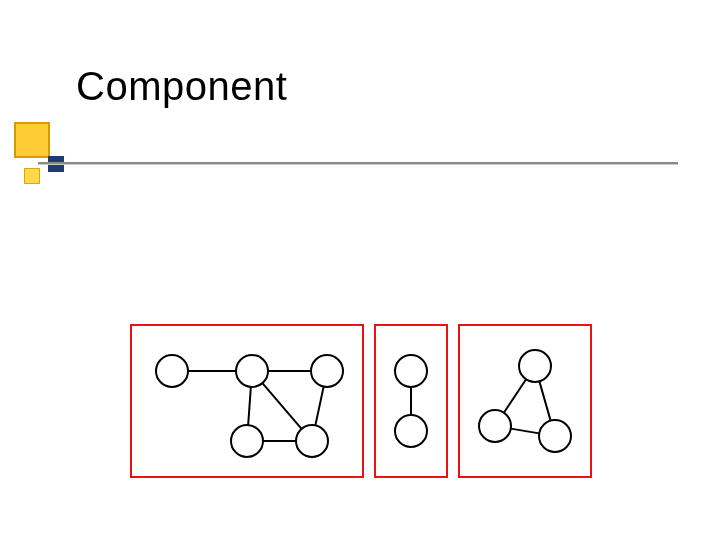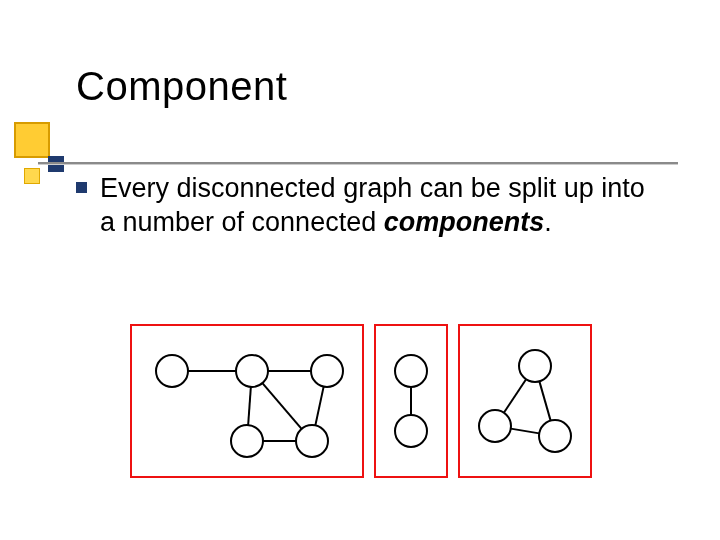--- a/index.html
+++ b/index.html
@@ -102,24 +102,20 @@
 <div class="slide">
 
   <div class="title-wrap">
     <div class="sq sq-yellow-big"></div>
     <div class="sq sq-navy"></div>
     <div class="sq sq-yellow-small"></div>
     <div class="title">Component</div>
     <div class="title-rule"></div>
   </div>
 
-  <div class="body">
-    <span class="bullet-mark"></span>
-    <span>Every disconnected graph can be split up into a number of connected </span><span class="em-word">components</span><span>.</span>
-  </div>
 
   <div class="figs" id="figs">
       <div class="figbox" style="width: 230px; height: 150px;">
         <svg width="230" height="150">
           <line x1="56" y1="45" x2="104" y2="45" stroke="#000" stroke-width="2"></line>
           <line x1="136" y1="45" x2="179" y2="45" stroke="#000" stroke-width="2"></line>
           <line x1="118.86004720019345" y1="60.95933919729176" x2="116.13995279980655" y2="99.04066080270825" stroke="#000" stroke-width="2"></line>
           <line x1="130.4126619752955" y1="57.14810563784475" x2="169.5873380247045" y2="102.85189436215525" stroke="#000" stroke-width="2"></line>
           <line x1="191.64753458030603" y1="60.64483862523855" x2="183.35246541969397" y2="99.35516137476145" stroke="#000" stroke-width="2"></line>
           <line x1="131" y1="115" x2="164" y2="115" stroke="#000" stroke-width="2"></line>

